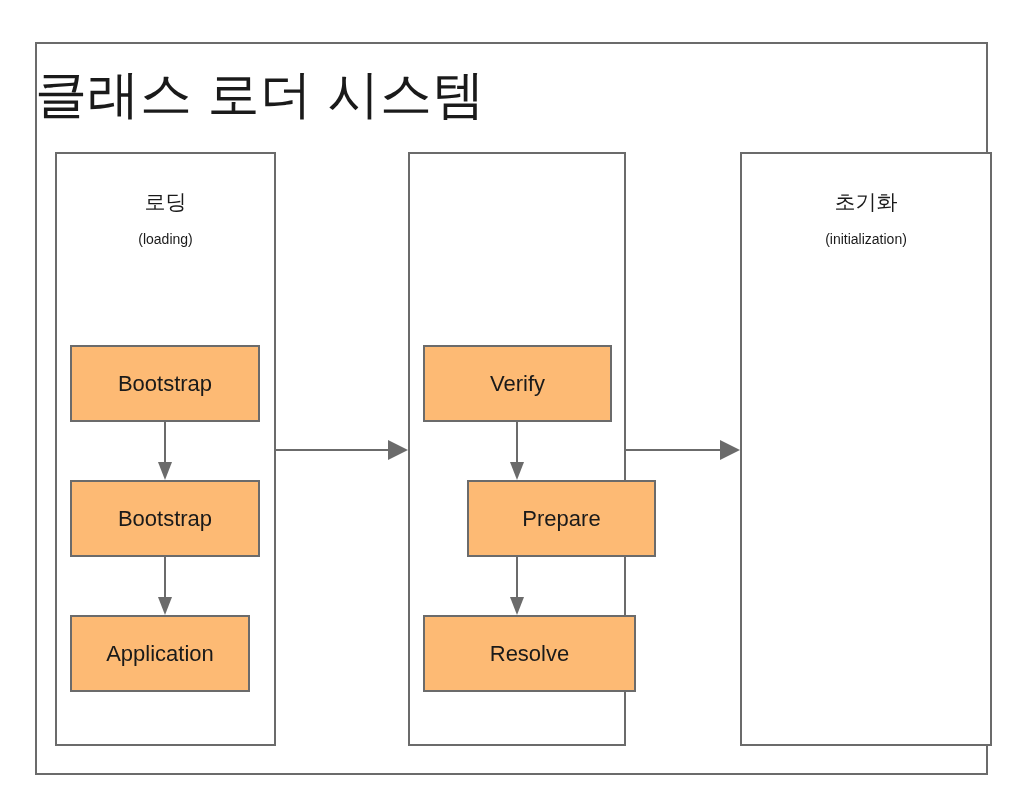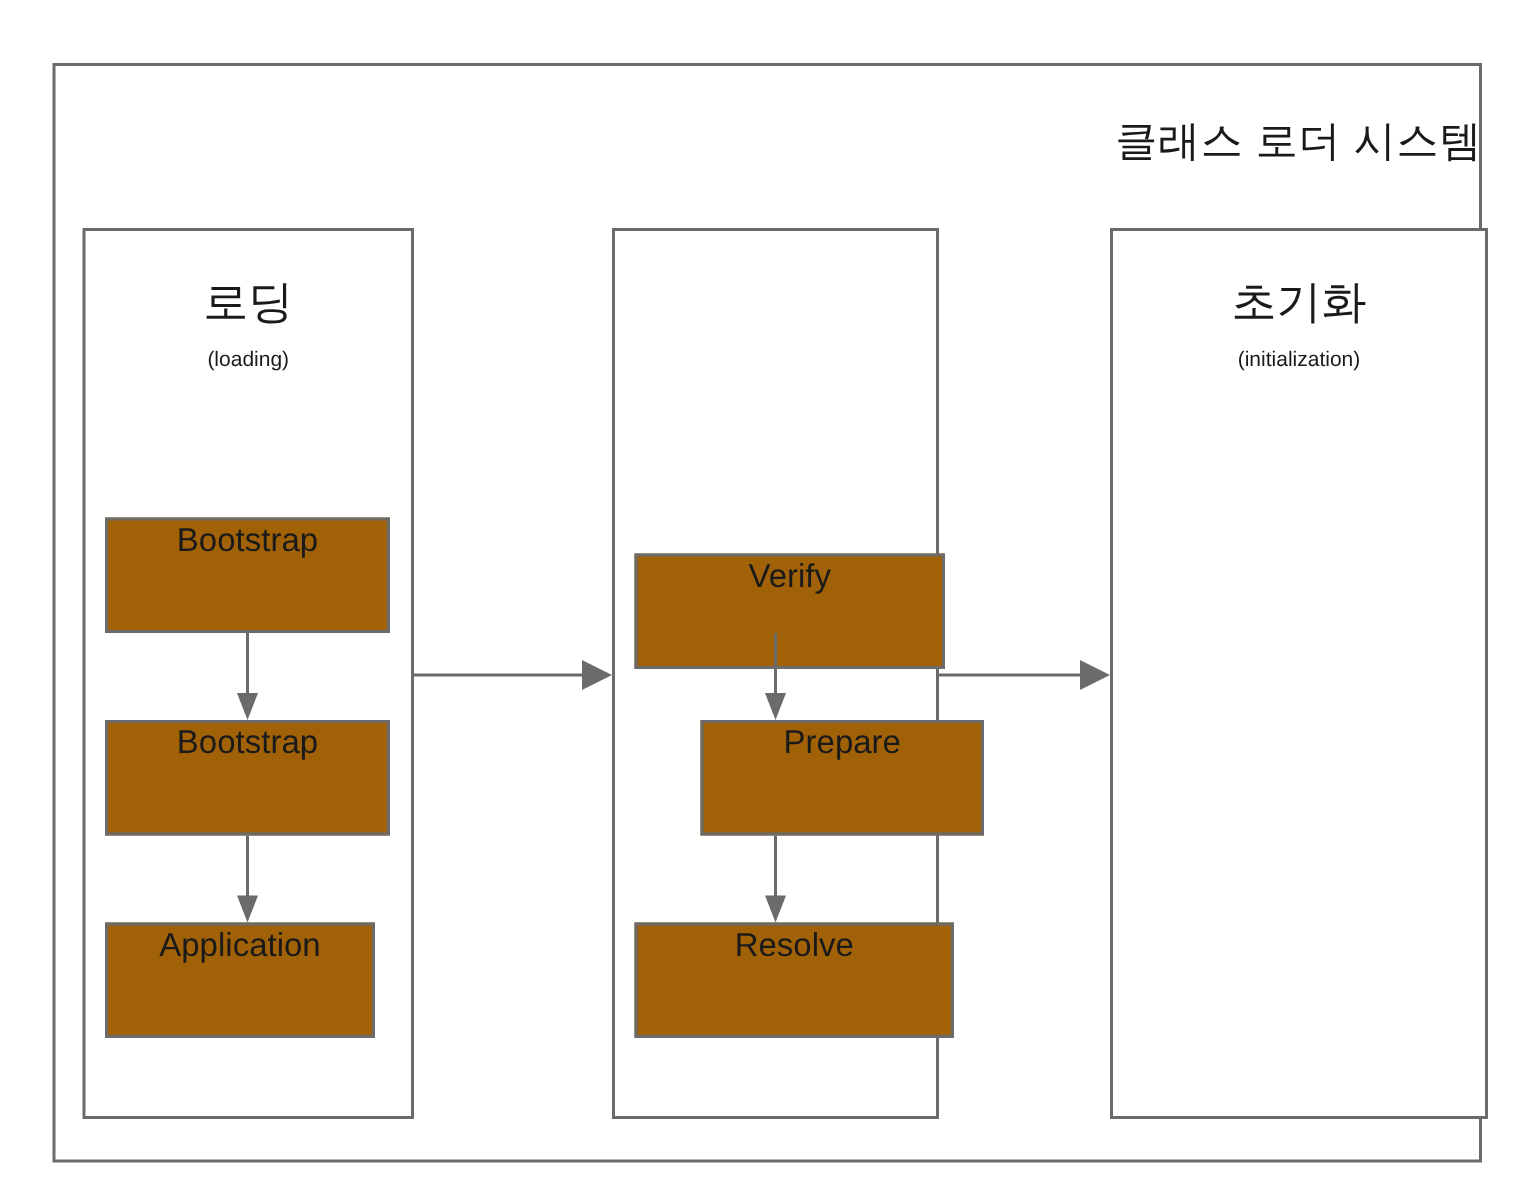--- a/index.html
+++ b/index.html
@@ -31,22 +31,22 @@
     box-sizing: border-box;
     background: #ffffff;
   }
 
   
   .diagram-title {
     position: absolute;
     left: 35px;
     top: 68px;
     width: 953px;
-    text-align: right;
-    font-size: 28px;
+    text-align: left;
+    font-size: 52px;
     line-height: 52px;
     font-weight: 400;
     color: #1a1a1a;
     letter-spacing: 0.5px;
   }
 
   
   .phase-column {
     position: absolute;
     top: 152px;
@@ -60,57 +60,58 @@
   #phase-initialization { left: 740px; width: 252px; }
 
   .phase-header {
     position: absolute;
     left: 0;
     right: 0;
     top: 28px;
     text-align: center;
   }
   .phase-title-ko {
-    font-size: 30px;
+    font-size: 21px;
     line-height: 40px;
     color: #1a1a1a;
     font-weight: 400;
   }
   .phase-title-en {
     font-size: 14px;
     line-height: 30px;
     color: #1a1a1a;
     font-weight: 400;
     margin-top: 2px;
   }
 
   
   .step-box {
     position: absolute;
     height: 77px;
     border: 2px solid #6b6b6b;
     box-sizing: border-box;
-    background: #a16207;
+    background: #fdba74;
     display: flex;
+    align-items: center;
     justify-content: center;
   }
   .step-label {
     font-size: 22px;
     color: #1a1a1a;
     font-weight: 400;
     line-height: 26px;
   }
 
   
   #step-bootstrap   { left: 13px;  top: 191px; width: 190px; }
   #step-extension   { left: 13px;  top: 326px; width: 190px; }
   #step-application { left: 13px;  top: 461px; width: 180px; }
 
   
-  #step-verify  { left: 13px; top: 191px; width: 207px; margin-top: 24px; }
+  #step-verify  { left: 13px; top: 191px; width: 189px; }
   #step-prepare { left: 13px; top: 326px; width: 189px; margin-left: 44px; }
   #step-resolve { left: 13px; top: 461px; width: 213px; }
 
   
   .v-arrow {
     position: absolute;
     width: 14px;
     height: 58px;
   }
   .v-arrow .shaft {

